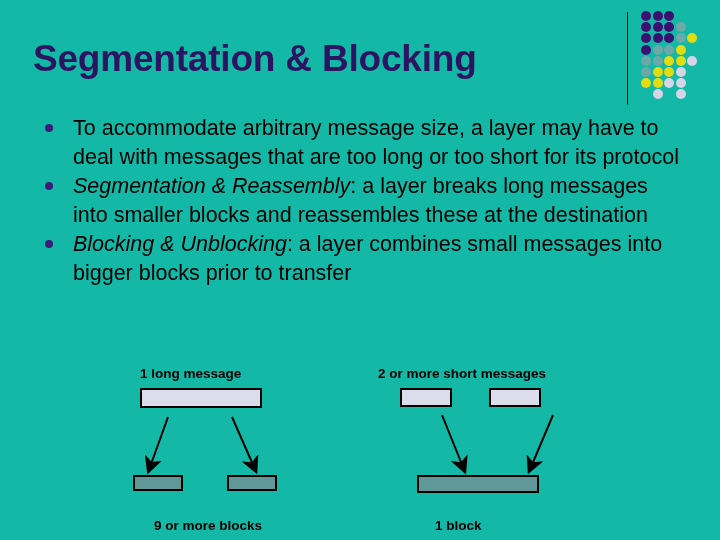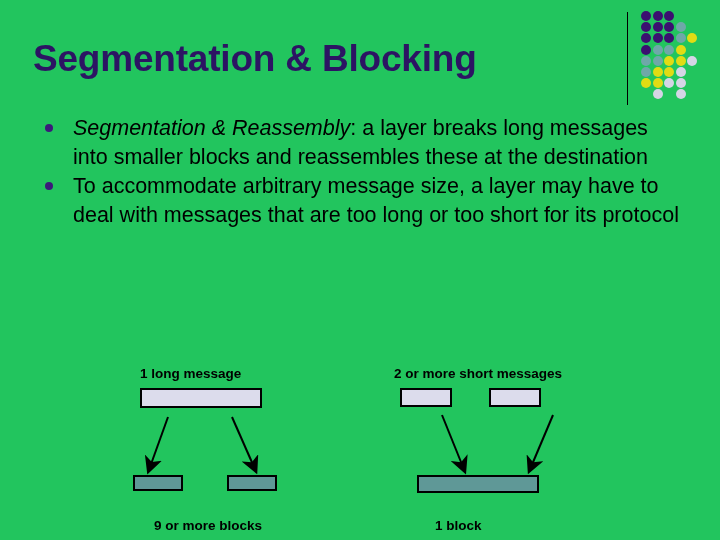--- a/index.html
+++ b/index.html
@@ -7,21 +7,21 @@
     padding: 0;
     background: #ffffff;
   }
   body {
     font-family: "Liberation Sans", sans-serif;
   }
   #slide {
     position: relative;
     width: 720px;
     height: 540px;
-    background: #22c55e;
+    background: #14b8a6;
     overflow: hidden;
   }
 
   
   #slide-title {
     position: absolute;
     left: 33px;
     top: 40px;
     width: 580px;
     font-size: 37px;
@@ -156,31 +156,37 @@
       <div class="logo-dot" style="left: 34.8px; top: 67.2px; background: rgb(213, 213, 230);"></div>
       <div class="logo-dot" style="left: 11.6px; top: 78.4px; background: rgb(213, 213, 230);"></div>
       <div class="logo-dot" style="left: 34.8px; top: 78.4px; background: rgb(213, 213, 230);"></div>
     </div>
 
   <div id="bullet-list">
 
     <div class="bullet-row">
       <span class="bullet-marker"></span>
       <div class="bullet-text">
-        <em>Segmentation &amp; Reassembly</em><span>:  a layer breaks long messages into smaller blocks and reassembles these at the destination</span>
+        <em></em><span>To accommodate arbitrary message size, a layer may have to deal with messages that are too long or too short for its protocol</span>
       </div>
     </div>
 
     <div class="bullet-row">
       <span class="bullet-marker"></span>
       <div class="bullet-text">
-        <em></em><span>To accommodate arbitrary message size, a layer may have to deal with messages that are too long or too short for its protocol</span>
+        <em>Segmentation &amp; Reassembly</em><span>:  a layer breaks long messages into smaller blocks and reassembles these at the destination</span>
       </div>
     </div>
 
+    <div class="bullet-row">
+      <span class="bullet-marker"></span>
+      <div class="bullet-text">
+        <em>Blocking &amp; Unblocking</em><span>:  a layer combines small messages into bigger blocks prior to transfer</span>
+      </div>
+    </div>
 
   </div>
 
   <div id="diagram">
 
     <svg class="arrows" viewBox="0 0 720 185">
       <defs>
         <marker id="ah" markerWidth="9" markerHeight="9" refX="5" refY="4.5" orient="auto" markerUnits="strokeWidth">
           <path d="M0,0 L9,4.5 L0,9 L2.4,4.5 z" fill="#000000"></path>
         </marker>
@@ -195,21 +201,21 @@
 
     <div class="diag-label" id="label-left-top" style="left:140px; top:11px;">1 long message</div>
 
     <div class="diag-box box-light" id="left-top-box" style="left: 140px; top: 33px; width: 122px; height: 20px;"></div>
 
     <div class="diag-box box-teal" id="left-bottom-box-1" style="left: 133px; top: 120px; width: 50px; height: 16px;"></div>
     <div class="diag-box box-teal" id="left-bottom-box-2" style="left: 227px; top: 120px; width: 50px; height: 16px;"></div>
 
     <div class="diag-label" id="label-left-bottom" style="left:154px; top:163px;">9 or more blocks</div>
 
-    <div class="diag-label" id="label-right-top" style="left:394px; top:11px;">2 or more short messages</div>
+    <div class="diag-label" id="label-right-top" style="left:378px; top:11px;">2 or more short messages</div>
 
     <div class="diag-box box-light" id="right-top-box-1" style="left: 400px; top: 33px; width: 52px; height: 19px;"></div>
     <div class="diag-box box-light" id="right-top-box-2" style="left: 489px; top: 33px; width: 52px; height: 19px;"></div>
 
     <div class="diag-box box-teal" id="right-bottom-box" style="left: 417px; top: 120px; width: 122px; height: 18px;"></div>
 
     <div class="diag-label" id="label-right-bottom" style="left:435px; top:163px;">1 block</div>
 
   </div>
 

